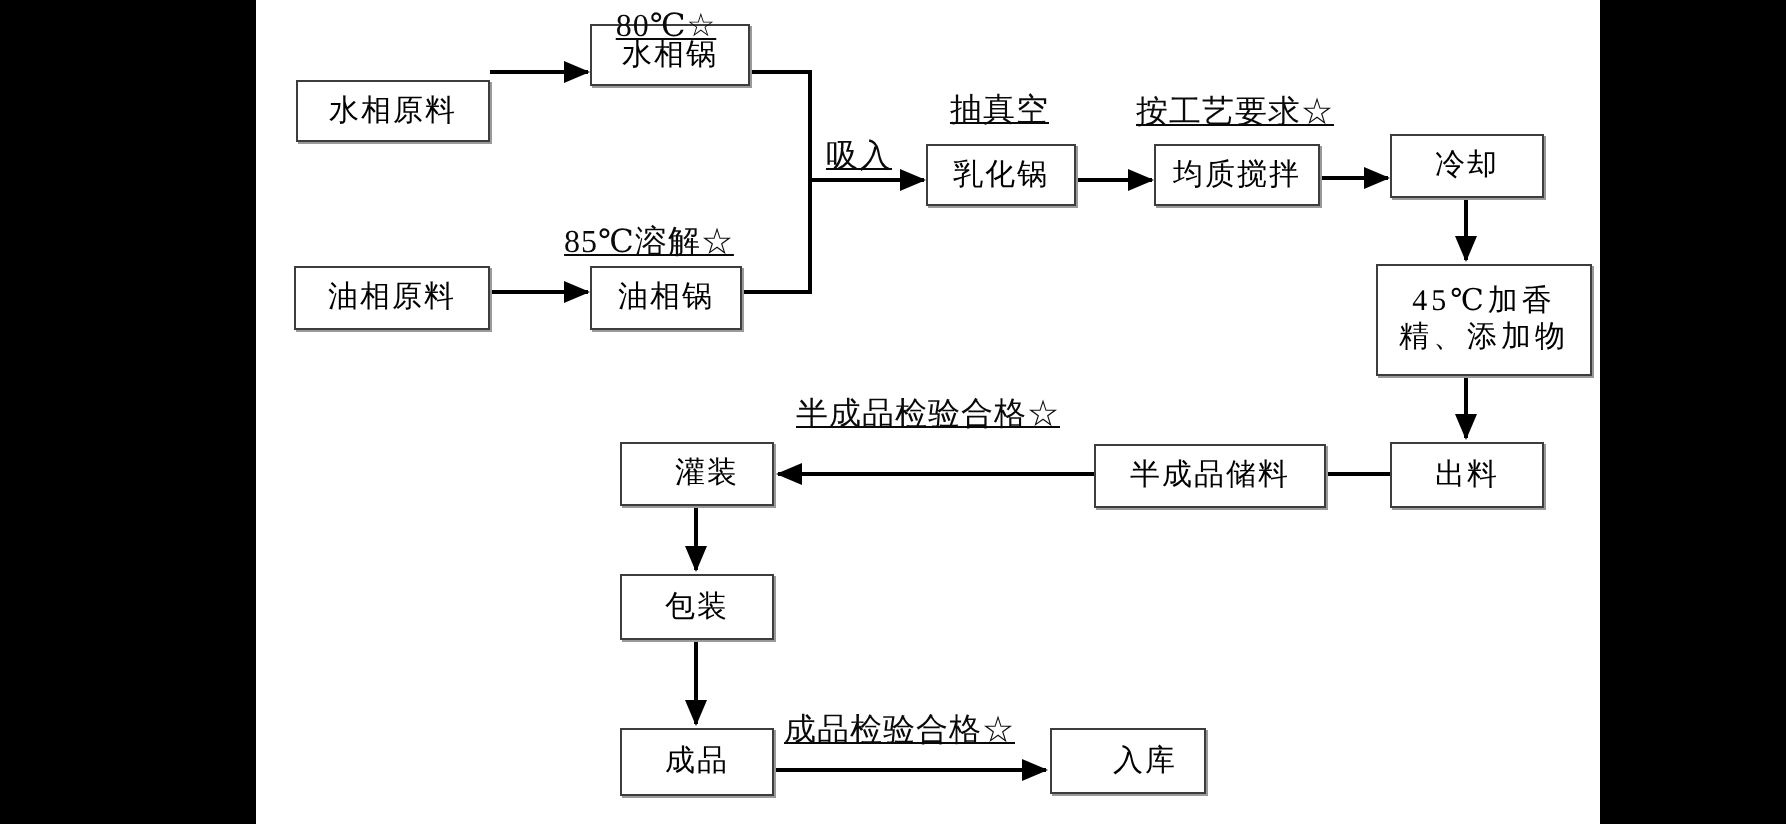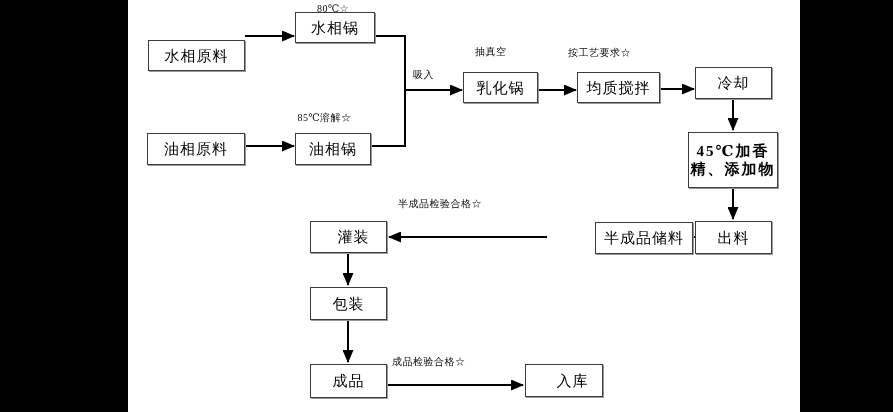--- a/index.html
+++ b/index.html
@@ -30,24 +30,25 @@
     align-items:center; justify-content:center;
     font-size:15px; color:#000;
     letter-spacing:1px;
     line-height:1.2;
     white-space:nowrap;
     z-index:2;
   }
   .node .l2line { display:block; letter-spacing:2px; }
   .ann {
     position:absolute;
-    font-size:10px; color:#0a0a0a;
+    font-size:16px; color:#0a0a0a;
     letter-spacing:0.5px;
     white-space:nowrap;
     z-index:3;
+    text-decoration:underline;
   }
   .ann.centered { text-align:center; }
 </style>
 </head>
 <body>
 
 <div class="screen">
   <div class="canvas">
 
     <svg class="wires" viewBox="0 0 672 412">
@@ -74,27 +75,27 @@
     </svg>
 
     <div class="node" style="left:20px;  top:40px;  width:97px; height:31px;">水相原料</div>
     <div class="node" style="left:167px; top:12px;  width:80px; height:31px;">水相锅</div>
     <div class="node" style="left:19px;  top:133px; width:98px; height:32px;">油相原料</div>
     <div class="node" style="left:167px; top:133px; width:76px; height:32px;">油相锅</div>
     <div class="node" style="left:335px; top:72px;  width:75px; height:31px;">乳化锅</div>
     <div class="node" style="left:449px; top:72px;  width:83px; height:31px;">均质搅拌</div>
     <div class="node" style="left:567px; top:67px;  width:77px; height:32px;">冷却</div>
 
-    <div class="node" style="left:560px; top:132px; width:90px; height:56px;font-weight:bold;">
+    <div class="node" style="left:560px; top:132px; width:108px; height:56px;">
       <span class="l2line">45℃加香</span>
       <span class="l2line">精、添加物</span>
     </div>
 
     <div class="node" style="left:567px; top:221px; width:77px; height:33px;">出料</div>
-    <div class="node" style="left:419px; top:222px; width:98px; height:32px;margin-left:48px;">半成品储料</div>
+    <div class="node" style="left:419px; top:222px; width:116px; height:32px;">半成品储料</div>
     <div class="node" style="left:182px; top:221px; width:77px; height:32px;padding-left:10px;">灌装</div>
     <div class="node" style="left:182px; top:287px; width:77px; height:33px;">包装</div>
     <div class="node" style="left:182px; top:364px; width:77px; height:34px;">成品</div>
     <div class="node" style="left:397px; top:364px; width:78px; height:33px;padding-left:17px;">入库</div>
 
     <div class="ann centered" style="left:167px; top:3px; width:76px;">80℃☆</div>
     <div class="ann centered" style="left:150px; top:111px; width:93px;">85℃溶解☆</div>
     <div class="ann" style="left:285px; top:68px;">吸入</div>
     <div class="ann" style="left:347px; top:45px;">抽真空</div>
     <div class="ann" style="left:440px; top:46px;">按工艺要求☆</div>

